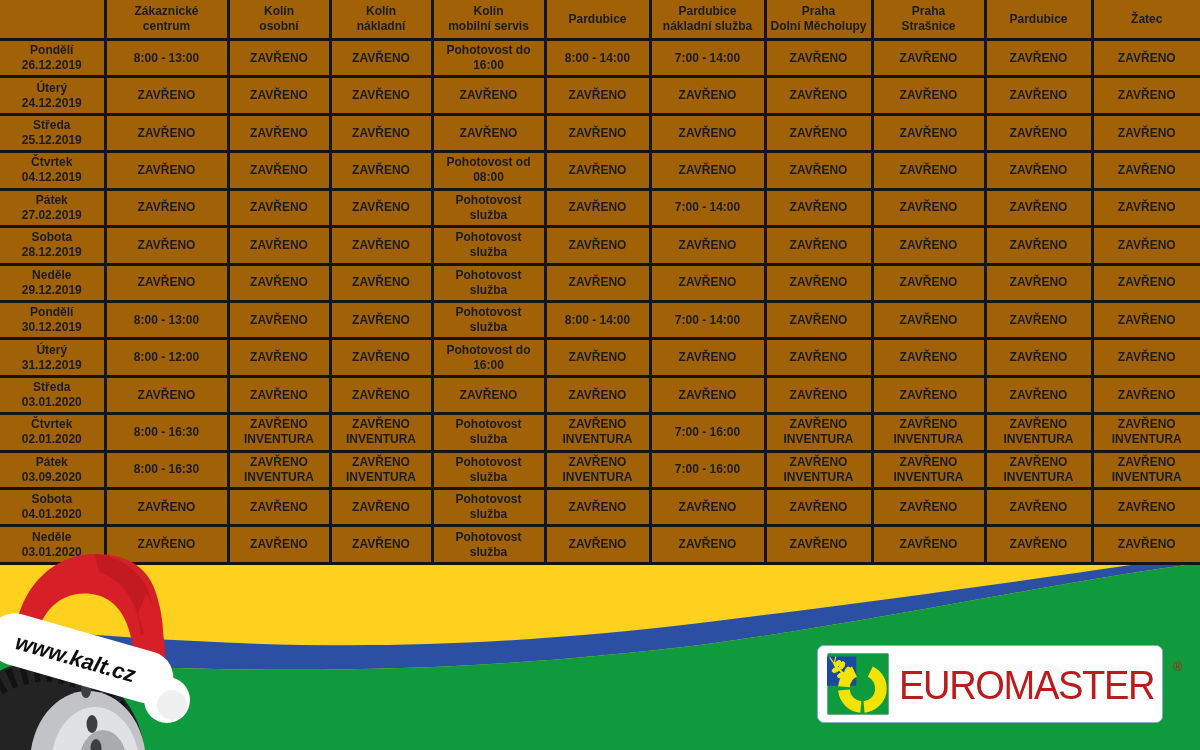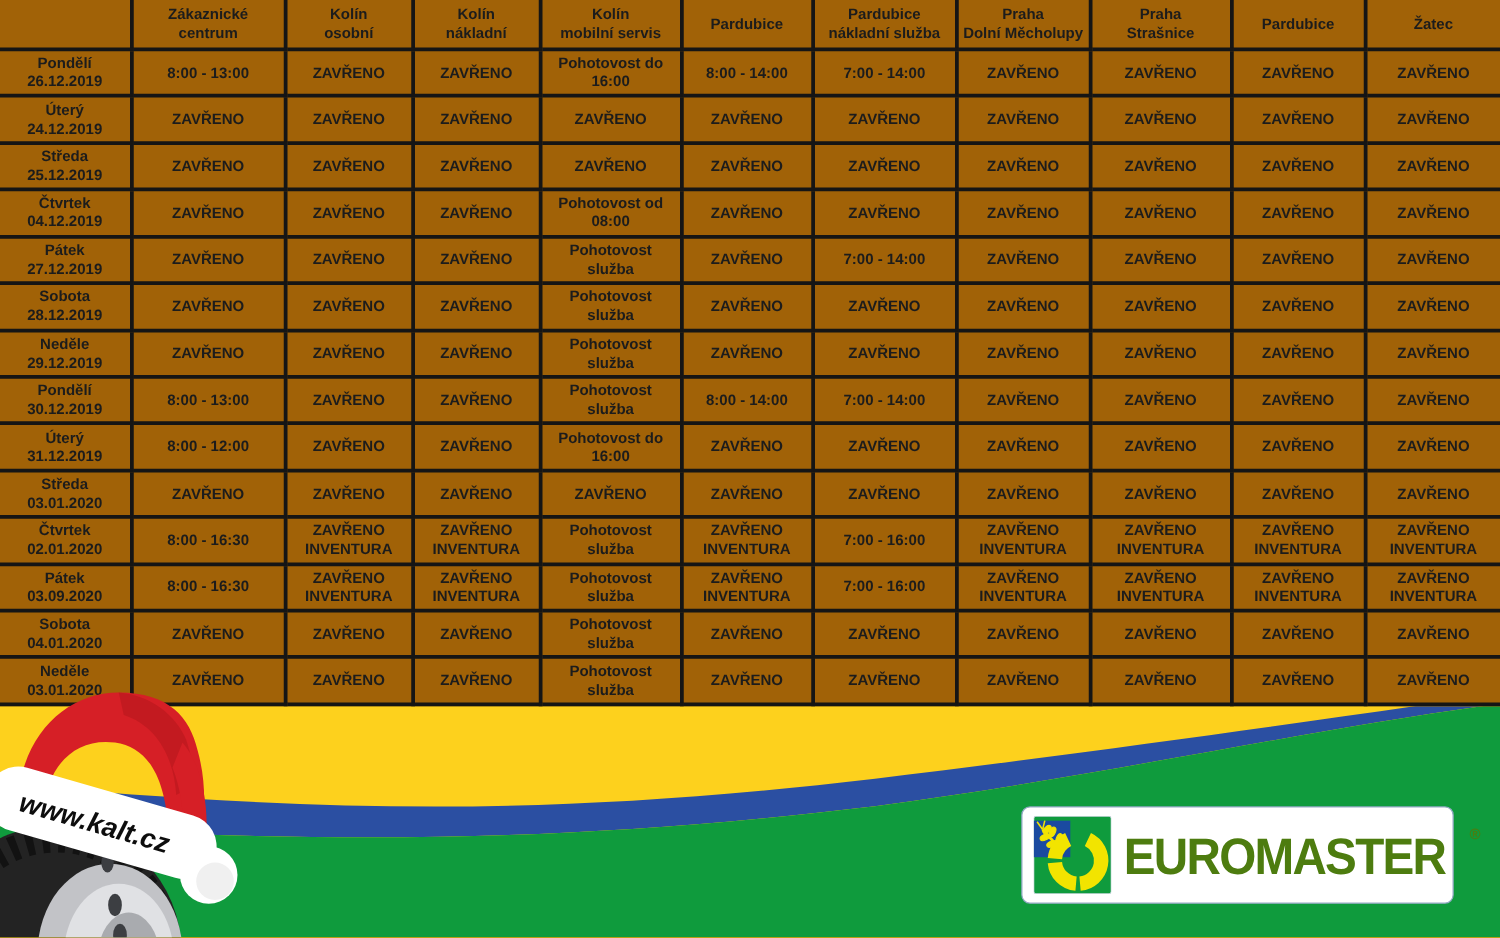--- a/index.html
+++ b/index.html
@@ -27,21 +27,21 @@
   
   .banner{position:absolute;left:0;top:565px;width:1200px;height:185px;z-index:0;}
   
   .em-box{
     position:absolute;left:817px;top:645px;width:346px;height:78px;
     background:#ffffff;border:1px solid #93a9c4;border-radius:7px;
     display:flex;align-items:center;z-index:3;box-sizing:border-box;
   }
   .em-icon{width:62px;height:62px;margin-left:9px;flex:0 0 auto;}
   .em-word{
-    margin-left:10px;color:#4d7c0f;font-weight:bold;font-size:41px;
+    margin-left:10px;color:#b91c1c;font-weight:normal;font-size:41px;
     letter-spacing:-1.5px;white-space:nowrap;
   }
   .em-word .mark{display:inline-block;transform:scaleX(.93);transform-origin:left center;}
   .em-word sup{font-size:12px;letter-spacing:0;vertical-align:28px;}
   
   .tire-hat{position:absolute;left:0;top:548px;width:235px;height:202px;z-index:4;overflow:hidden;}
   .hat-text{font-family:"Liberation Sans",sans-serif;font-weight:bold;font-style:italic;}
 </style>
 </head>
 <body>
@@ -245,21 +245,21 @@
         <td>
           <div class="l">ZAVŘENO</div>
         </td>
         <td>
           <div class="l">ZAVŘENO</div>
         </td>
       </tr>
       <tr>
         <th>
           <div class="l">Pátek</div>
-          <div class="l">27.12.2019</div>
+          <div class="l">27.02.2019</div>
         </th>
         <td>
           <div class="l">ZAVŘENO</div>
         </td>
         <td>
           <div class="l">ZAVŘENO</div>
         </td>
         <td>
           <div class="l">ZAVŘENO</div>
         </td>

